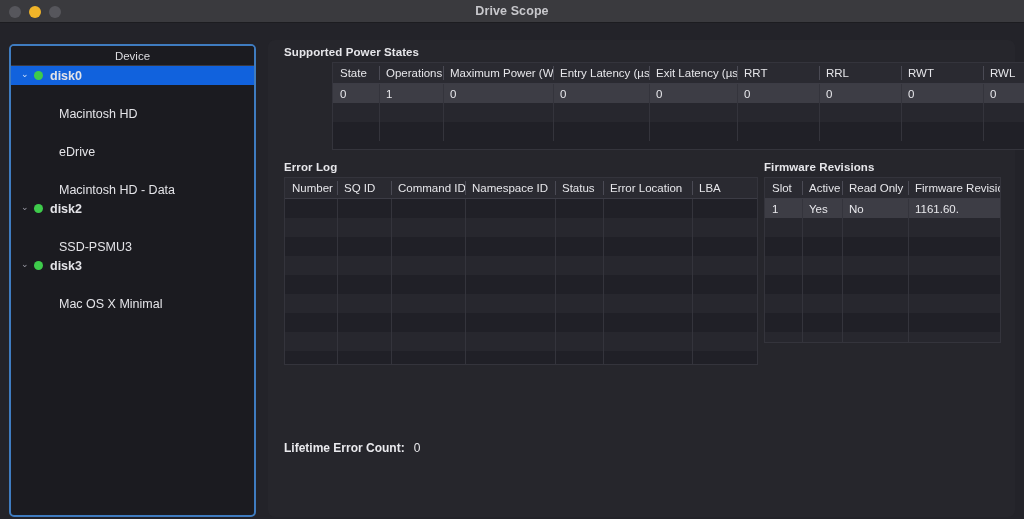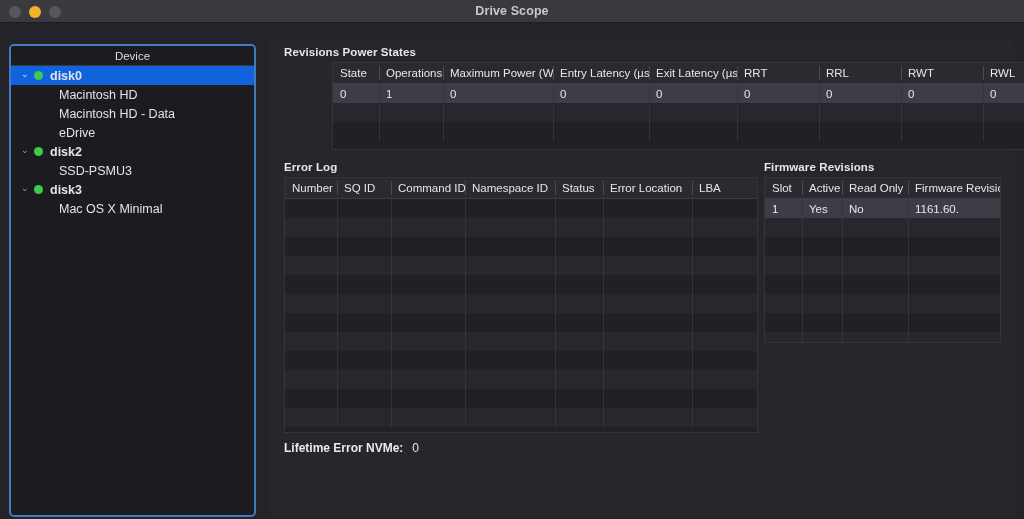--- a/index.html
+++ b/index.html
@@ -119,21 +119,21 @@
   }
   .dev-row.selected .chev { color: #cfe0f8; }
   .dev-row .dot {
     width: 9px;
     height: 9px;
     flex: 0 0 9px;
     border-radius: 50%;
     background: #3ecb4b;
     margin-right: 7px;
   }
-  .dev-row.child { padding-left: 48px; }
+  .dev-row.child { padding-left: 48px; margin-top: 19px; }
   .dev-row .name { display: inline-block; }
 
   
   #main-panel {
     position: absolute;
     left: 268px;
     top: 17px;
     width: 747px;
     height: 477px;
     background: #26262c;
@@ -241,21 +241,21 @@
     position: absolute;
     left: 0; top: 0; bottom: 0;
     width: 1px;
     background: #34343c;
   }
 
   
   #tbl-power { left: 16px; top: 22px; width: 715px; height: 88px; margin-left: 48px; }
 
   
-  #tbl-error { left: 16px; top: 137px; width: 474px; height: 256px; }
+  #tbl-error { left: 16px; top: 137px; width: 474px; height: 188px; }
 
   
   #tbl-firmware { left: 496px; top: 137px; width: 237px; height: 166px; }
 
   
   #lifetime {
     position: absolute;
     left: 16px;
     top: 401px;
     display: flex;
@@ -307,24 +307,24 @@
       <div id="device-list">
           <div class="dev-row group selected">
             <span class="chev">⌄</span>
             <span class="dot"></span>
             <span class="name">disk0</span>
           </div>
           <div class="dev-row child">
             <span class="name">Macintosh HD</span>
           </div>
           <div class="dev-row child">
+            <span class="name">eDrive</span>
+          </div>
+          <div class="dev-row child">
             <span class="name">Macintosh HD - Data</span>
-          </div>
-          <div class="dev-row child">
-            <span class="name">eDrive</span>
           </div>
           <div class="dev-row group">
             <span class="chev">⌄</span>
             <span class="dot"></span>
             <span class="name">disk2</span>
           </div>
           <div class="dev-row child">
             <span class="name">SSD-PSMU3</span>
           </div>
           <div class="dev-row group">
@@ -334,21 +334,21 @@
           </div>
           <div class="dev-row child">
             <span class="name">Mac OS X Minimal</span>
           </div>
         </div>
     </div>
 
     <div id="main-panel">
 
 
-      <div class="section-label" style="left:16px; top:6px;">Revisions Power States</div>
+      <div class="section-label" style="left:16px; top:6px;">Supported Power States</div>
       <div class="tbl" id="tbl-power">
           <div class="hdr">
             <div class="th" style="width: 46px; flex: 0 0 46px;">State</div>
             <div class="th" style="width: 64px; flex: 0 0 64px; text-align: right;">Operations</div>
             <div class="th" style="width: 110px; flex: 0 0 110px;">Maximum Power (W)</div>
             <div class="th" style="width: 96px; flex: 0 0 96px;">Entry Latency (µs)</div>
             <div class="th" style="width: 88px; flex: 0 0 88px;">Exit Latency (µs)</div>
             <div class="th" style="width: 82px; flex: 0 0 82px;">RRT</div>
             <div class="th" style="width: 82px; flex: 0 0 82px;">RRL</div>
             <div class="th" style="width: 82px; flex: 0 0 82px;">RWT</div>
@@ -562,21 +562,21 @@
           </div>
           <div class="row odd">
             <div class="td" style="width: 37px; flex: 0 0 37px;"></div>
             <div class="td" style="width: 40px; flex: 0 0 40px;"></div>
             <div class="td" style="width: 66px; flex: 0 0 66px;"></div>
             <div class="td" style="width: 120px; flex: 0 0 120px;"></div>
           </div>
         </div>
 
       <div id="lifetime">
-        <span class="lbl">Lifetime Error NVMe:</span>
+        <span class="lbl">Lifetime Error Count:</span>
         <span class="val">0</span>
       </div>
 
     </div>
   </div>
 
 
 </div>
 
 </body></html>

